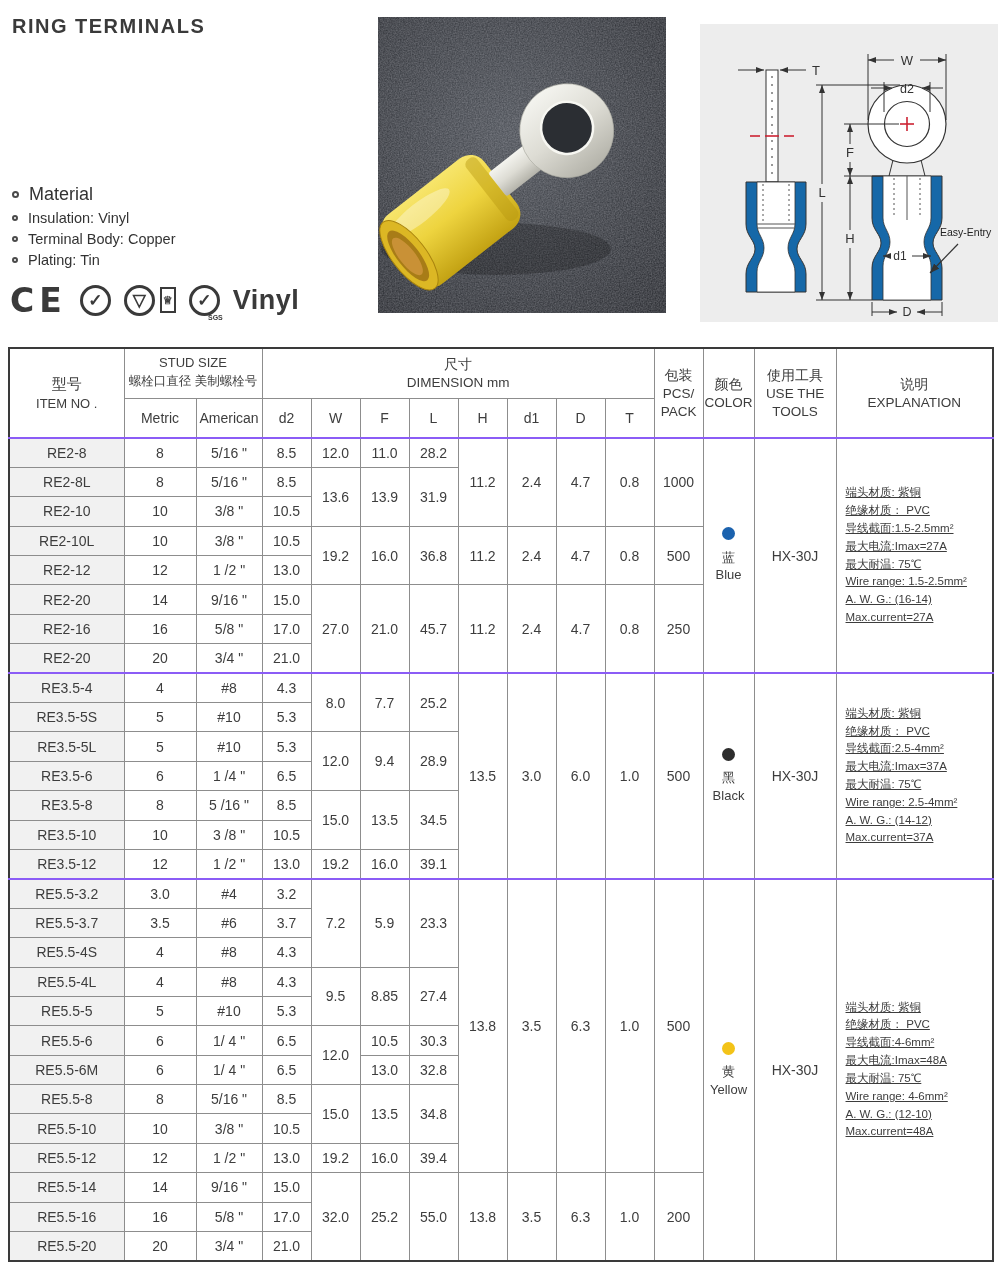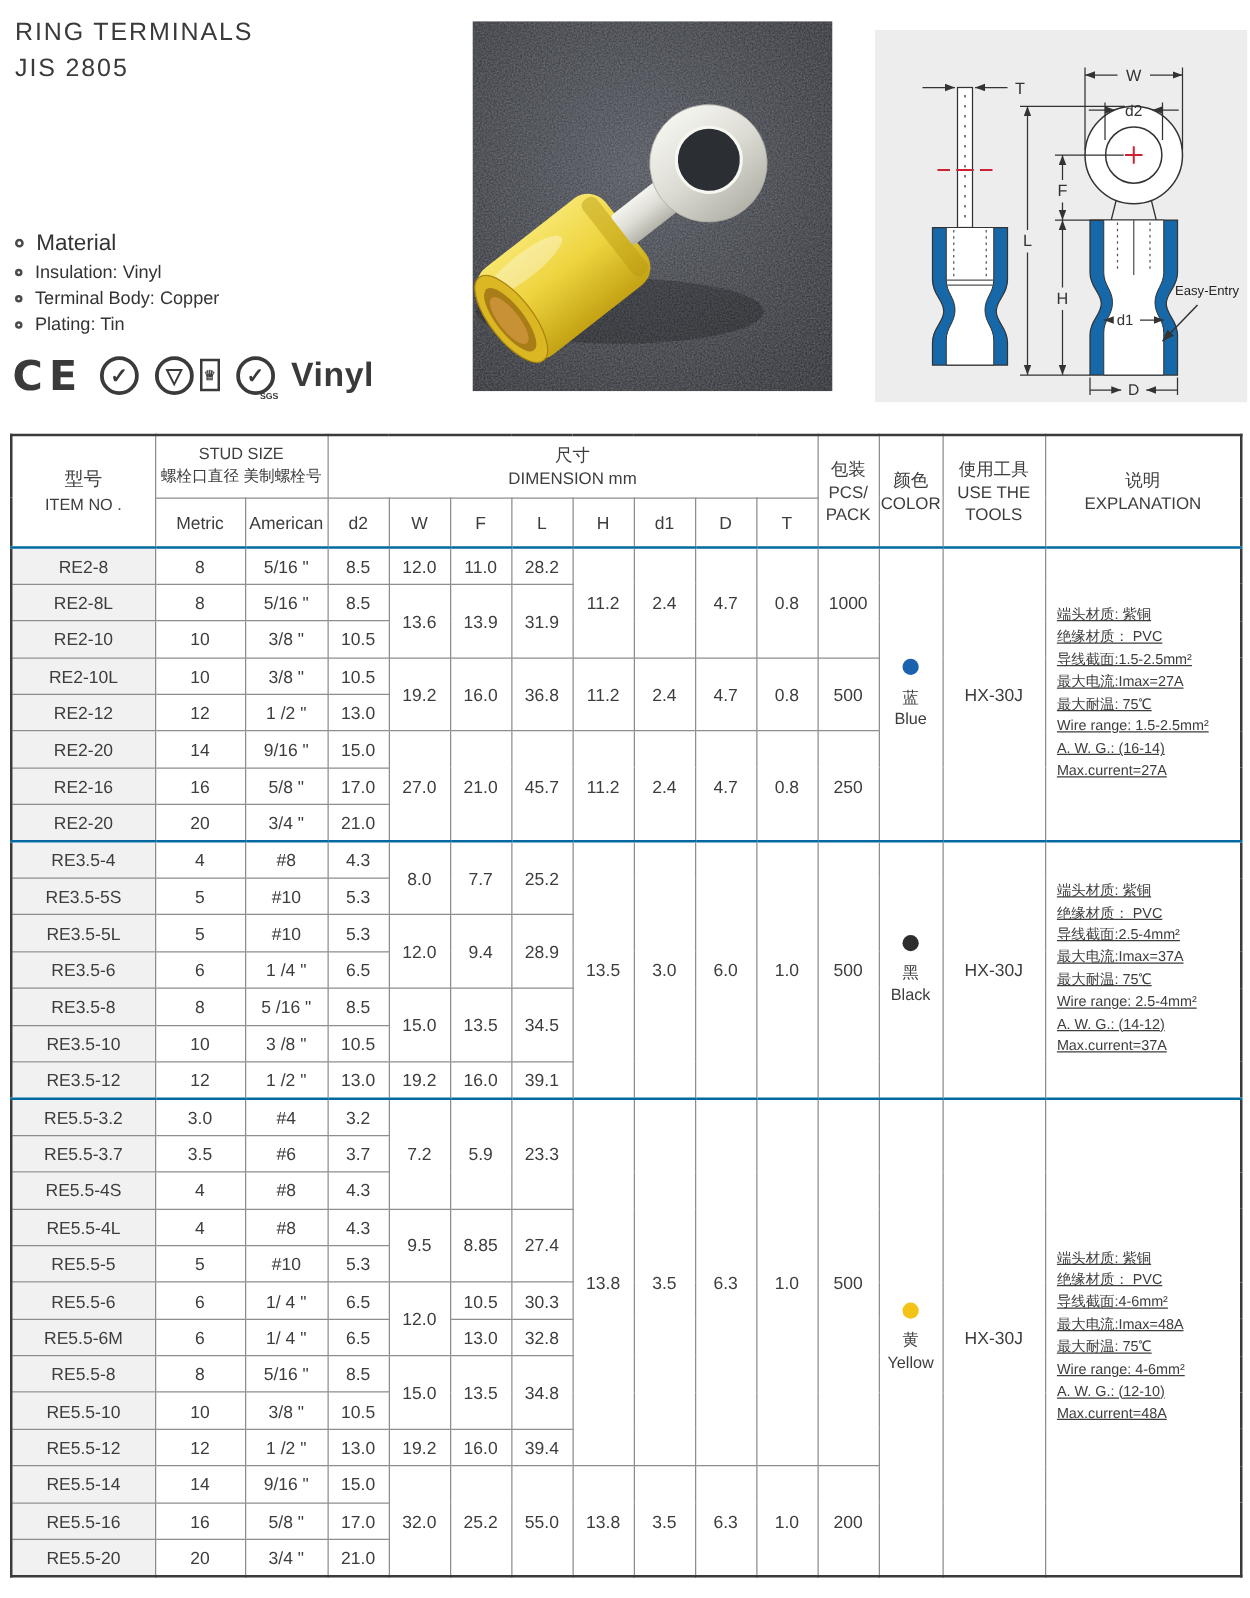--- a/index.html
+++ b/index.html
@@ -2,21 +2,21 @@
 <html><head>
 <meta charset="utf-8">
 <style>
   * { box-sizing: border-box; }
   html,body { margin:0; padding:0; background:#fff; }
   body { width:1000px; height:1278px; font-family:"Liberation Sans",sans-serif; color:#3c3c3c; }
   .page { position:relative; width:1000px; height:1278px; background:#fff; overflow:hidden; }
 
   
   .title-block { position:absolute; left:12px; top:12px; }
-  .title-line { font-size:20px; font-weight:normal; letter-spacing:1.5px; color:#3a3a3a; line-height:1.45; }
+  .title-line { font-size:20px; font-weight:bold; letter-spacing:1.5px; color:#3a3a3a; line-height:1.45; }
 
   .materials { position:absolute; left:12px; top:184px; }
   .mat-row { display:flex; align-items:center; margin-bottom:5px; }
   .bullet { width:7px; height:7px; border:2px solid #4a4a4a; border-radius:50%; margin-right:10px; flex:0 0 auto; }
   .bullet.small { width:6px; height:6px; }
   .mat-head { font-size:18px; color:#333; }
   .mat-item { font-size:14.5px; color:#333;text-align:right; }
 
   .certs { position:absolute; left:10px; top:281px; display:flex; align-items:center; gap:13px; height:38px; }
   .ce-mark { font-size:33px; font-weight:bold; letter-spacing:5px; color:#3a3a3a; font-family:"DejaVu Sans",sans-serif; }
@@ -38,33 +38,32 @@
   .h-zh { font-size:14px; line-height:1.45; }
   .h-en { font-size:13.5px; line-height:1.35; }
   .h-item .h-zh { font-size:15px; }
   .h-item .h-en { font-size:13px; }
   .h-stud-en { font-size:13px; line-height:1.3; }
   .h-stud-zh { font-size:12.5px; line-height:1.5; }
   tr.hrow1 th { height:50px; }
   tr.hrow2 th { height:40px; font-size:14px; }
   tbody td { height:29.4px; font-size:14px; }
   td.item { background:#f1f1f1; font-size:14px; }
-  tr.series-start td { border-top:2px solid #0369a1; }
+  tr.series-start td { border-top:2px solid #8b5cf6; }
   td.expl { text-align:left; padding:6px 9px; font-size:11.5px; line-height:1.55;text-decoration:underline; }
   td.colorcell { font-size:13px; line-height:1.35; }
   .dot { display:inline-block; width:13px; height:13px; border-radius:50%; margin-bottom:4px; }
 </style>
 </head>
 <body>
 
 <div class="page">
 
   <div class="title-block">
     <div class="title-line">RING  TERMINALS</div>
-    <div class="title-line">JIS  2805</div>
   </div>
 
   <div class="materials">
     <div class="mat-row">
       <span class="bullet"></span>
       <span class="mat-head">Material</span>
     </div>
     <div class="mat-row">
       <span class="bullet small"></span>
       <span class="mat-item">Insulation: Vinyl</span>

